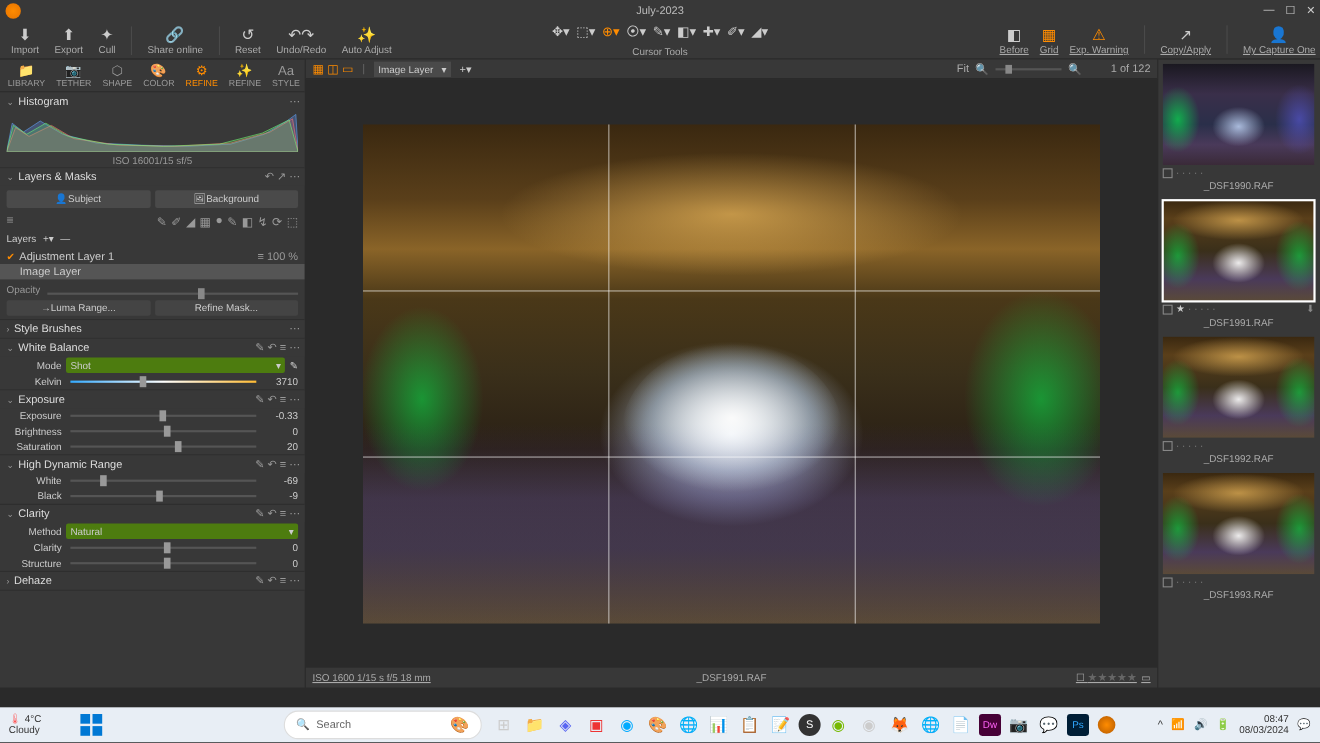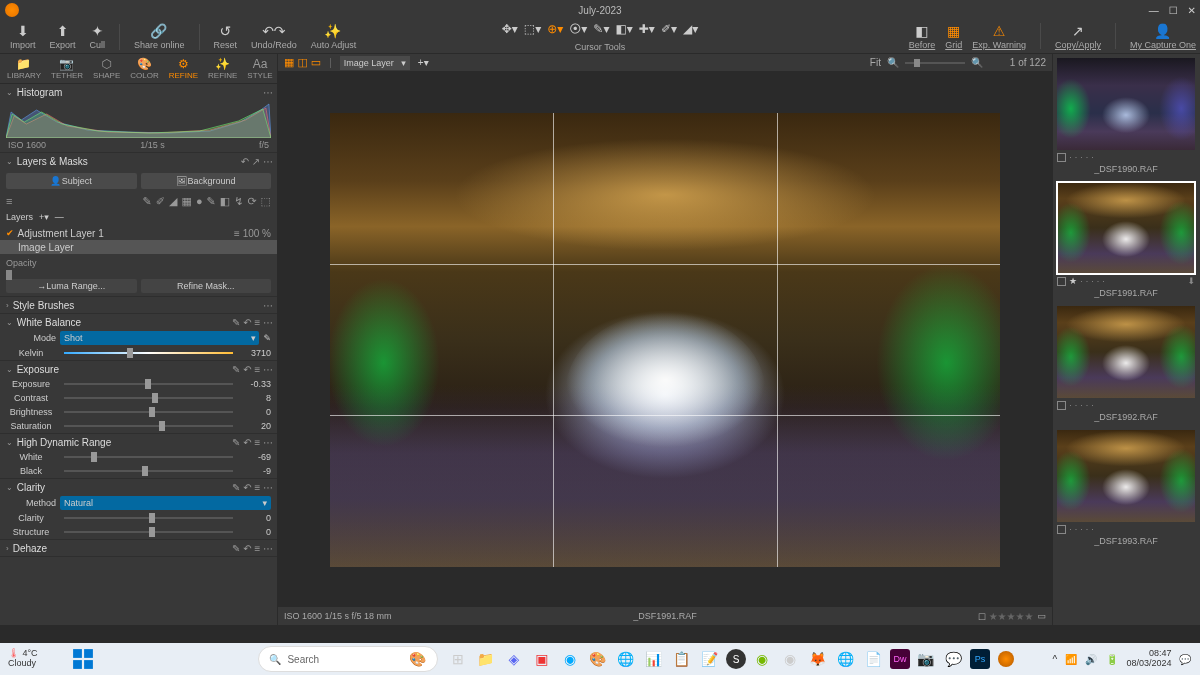--- a/index.html
+++ b/index.html
@@ -28,44 +28,44 @@
 .tool-tabs { height:30px; display:flex; align-items:center; border-bottom:1px solid #2a2a2a; padding:0 4px; gap:4px; }
 .tool-tab { display:flex; flex-direction:column; align-items:center; padding:0 3px; color:#999; cursor:pointer; font-size:8px; }
 .tool-tab.active { color:#ff8c00; }
 .tool-tab .i { font-size:12px; }
 .panel-section { border-bottom:1px solid #2e2e2e; }
 .section-hdr { height:16px; display:flex; align-items:center; padding:0 6px; background:#383838; font-size:10px; color:#ddd; position:relative; }
 .section-hdr .chev { margin-right:4px; font-size:8px; color:#999; }
 .section-hdr .tools { position:absolute; right:4px; display:flex; gap:4px; color:#999; font-size:10px; }
 .histogram { height:52px; padding:2px 6px; position:relative; }
 .histo-svg { width:100%; height:36px; }
-.histo-info { display:flex; justify-content:space-between; font-size:9px; color:#999; padding:0 2px; }
+.histo-info { display:flex; justify-content:center; font-size:9px; color:#999; padding:0 2px; }
 .layers-buttons { display:flex; gap:4px; padding:4px 6px; }
 .layer-btn { flex:1; height:16px; background:#4a4a4a; display:flex; align-items:center; justify-content:center; font-size:9px; border-radius:2px; cursor:pointer; }
 .layer-toolbar { display:flex; padding:2px 6px; gap:4px; color:#999; font-size:11px; }
 .layer-toolbar .spacer { flex:1; }
 .layers-list { padding:2px 0; }
 .layer-row { height:14px; display:flex; align-items:center; padding:0 6px; font-size:10px; }
 .layer-row.sel { background:#555; }
 .layer-row .chk { color:#ff8c00; margin-right:4px; font-size:9px; }
-.opacity-row { display:flex; align-items:flex-start; padding:2px 6px; gap:6px; font-size:9px; color:#999;flex-direction:column; }
+.opacity-row { display:flex; align-items:flex-end; padding:2px 6px; gap:6px; font-size:9px; color:#999; }
 .opacity-row .track { flex:1; height:2px; background:#555; position:relative; }
 .opacity-row .thumb { position:absolute; width:6px; height:10px; background:#888; top:-4px; left:60%; }
 .sub-buttons { display:flex; gap:4px; padding:3px 6px; }
 .sub-btn { flex:1; height:14px; background:#444; font-size:9px; display:flex; align-items:center; justify-content:center; border-radius:2px; }
 .slider-row { display:flex; align-items:center; padding:1px 6px; gap:4px; font-size:9px; height:14px; }
-.slider-row .lbl { width:50px; text-align:center; color:#ccc; }
+.slider-row .lbl { width:50px; text-align:right; color:#ccc; }
 .slider-row .track { flex:1; height:2px; background:#555; position:relative; margin:0 4px; }
 .slider-row .thumb { position:absolute; width:6px; height:10px; background:#999; top:-4px; }
 .slider-row .val { width:30px; text-align:right; color:#ccc; font-size:9px; }
 .kelvin .track { background:linear-gradient(90deg,#3af,#fff,#fb3); }
 .tint .track { background:linear-gradient(90deg,#3f3,#fff,#f3f); }
 .dropdown-row { display:flex; align-items:center; padding:2px 6px; gap:4px; font-size:9px; height:16px; }
 .dropdown-row .lbl { width:50px; text-align:right; }
-.dropdown-row .dd { flex:1; height:14px; background:#0369a1; display:flex; align-items:center; padding:0 4px; border-radius:2px; }
+.dropdown-row .dd { flex:1; height:14px; background:#4d7c0f; display:flex; align-items:center; padding:0 4px; border-radius:2px; }
 .viewer { flex:1; background:#2a2a2a; display:flex; flex-direction:column; position:relative; }
 .viewer-top { height:18px; background:#383838; display:flex; align-items:center; padding:0 6px; gap:8px; font-size:10px; border-bottom:1px solid #2a2a2a; }
 .view-icons { display:flex; gap:3px; }
 .view-icons span { color:#ff8c00; font-size:11px; }
 .layer-dd { width:70px; height:14px; background:#4a4a4a; display:flex; align-items:center; padding:0 4px; font-size:9px; }
 .viewer-top .right { margin-left:auto; display:flex; gap:6px; align-items:center; color:#aaa; }
 .canvas-area { flex:1; display:flex; align-items:center; justify-content:center; position:relative; }
 .photo { width:670px; height:454px; position:relative; overflow:hidden; }
 .photo-img { width:100%; height:100%; background:
   radial-gradient(ellipse 200px 140px at 50% 62%, rgba(255,255,255,0.95), rgba(200,220,255,0.4) 40%, transparent 60%),
@@ -79,21 +79,21 @@
     linear-gradient(180deg,transparent 60%,rgba(80,60,150,0.3) 75%,rgba(60,50,120,0.4) 85%,transparent 100%);
 }
 .photo-img::after { content:''; position:absolute; left:35%; top:44%; width:30%; height:30%;
   background:radial-gradient(ellipse at center, rgba(255,255,255,0.9), rgba(200,230,255,0.3) 50%, transparent 70%);
   border-radius:50% 50% 0 0 / 60% 60% 0 0; }
 .grid-overlay { position:absolute; inset:0; pointer-events:none; }
 .grid-overlay .v1,.grid-overlay .v2 { position:absolute; top:0; bottom:0; width:1px; background:rgba(255,255,255,0.6); }
 .grid-overlay .v1 { left:33.33%; } .grid-overlay .v2 { left:66.67%; }
 .grid-overlay .h1,.grid-overlay .h2 { position:absolute; left:0; right:0; height:1px; background:rgba(255,255,255,0.6); }
 .grid-overlay .h1 { top:33.33%; } .grid-overlay .h2 { top:66.67%; }
-.meta-bar { height:18px; background:#383838; display:flex; align-items:center; padding:0 6px; font-size:9px; color:#aaa; }
+.meta-bar { height:18px; background:#383838; display:flex; align-items:center; padding:0 6px; font-size:9px; color:#aaa;text-decoration:underline; }
 .meta-bar .center { position:absolute; left:50%; transform:translateX(-50%); }
 .meta-bar .right { margin-left:auto; display:flex; gap:4px; align-items:center; }
 .stars span { color:#666; font-size:10px; }
 .right-panel { width:148px; background:#383838; border-left:1px solid #2a2a2a; overflow:hidden; }
 .thumb-strip { display:flex; flex-direction:column; gap:8px; padding:4px; }
 .thumb { width:138px; }
 .thumb-img { width:138px; height:92px; background:#1a1a1a; position:relative; overflow:hidden; }
 .thumb-img.sel { outline:2px solid #fff; outline-offset:-1px; }
 .thumb-img .timg { width:100%; height:100%; background:
   radial-gradient(ellipse 40px 30px at 50% 62%, rgba(255,255,255,0.9), transparent 60%),
@@ -354,27 +354,20 @@
           <span class="tools">✎ ↶ ≡ ⋯</span>
         </div>
     <div class="slider-row">
           <span class="lbl">Exposure</span>
           <div class="track">
             <div class="thumb" style="left:48%"></div>
           </div>
           <span class="val">-0.33</span>
         </div>
     <div class="slider-row">
-          <span class="lbl">Contrast</span>
-          <div class="track">
-            <div class="thumb" style="left:52%"></div>
-          </div>
-          <span class="val">8</span>
-        </div>
-    <div class="slider-row">
           <span class="lbl">Brightness</span>
           <div class="track">
             <div class="thumb" style="left:50%"></div>
           </div>
           <span class="val">0</span>
         </div>
     <div class="slider-row">
           <span class="lbl">Saturation</span>
           <div class="track">
             <div class="thumb" style="left:56%"></div>

